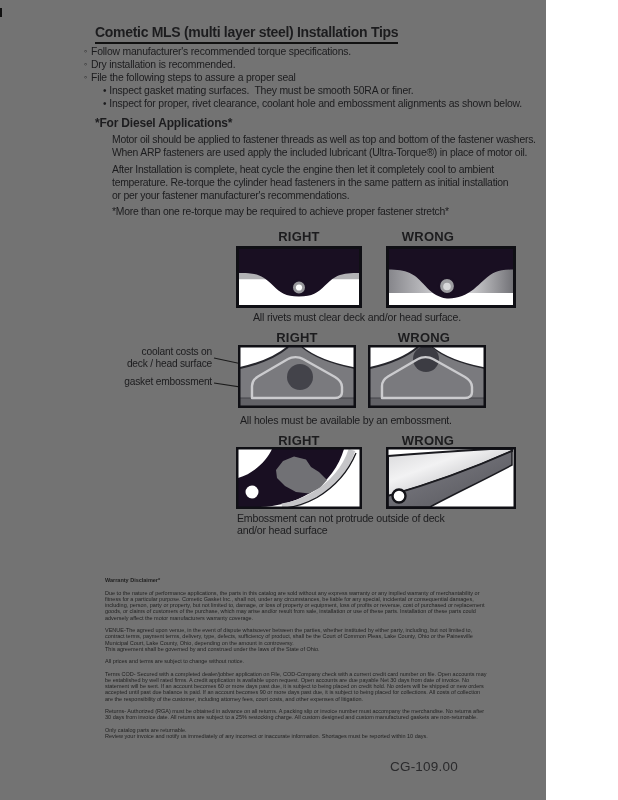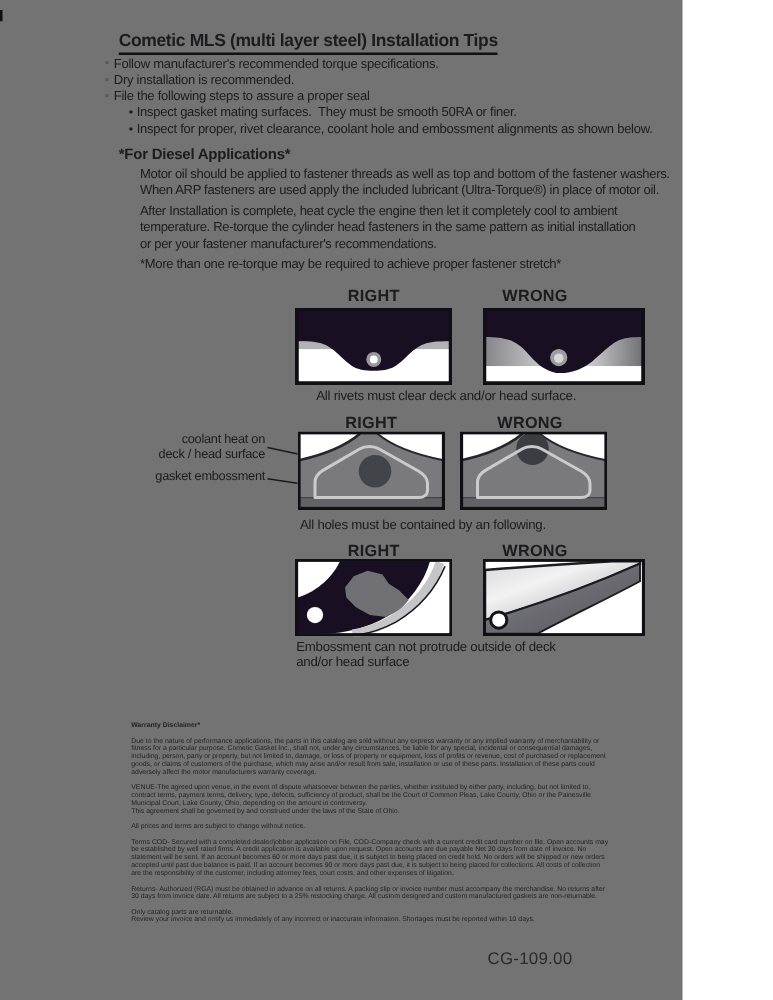--- a/index.html
+++ b/index.html
@@ -89,21 +89,21 @@
       <circle cx="61" cy="40.5" r="3.8" fill="#d8d8da"></circle>
       <rect x="1.5" y="1.5" width="127" height="59" fill="none" stroke="#0f0f14" stroke-width="3"></rect>
     </svg>
   </div>
 
   <div class="abs caption" style="left:237px;top:311px;margin-left:16px;">All rivets must clear deck and/or head surface.</div>
 
   <div class="abs dglabel" style="left:265px;top:330px;">RIGHT</div>
   <div class="abs dglabel" style="left:392px;top:330px;">WRONG</div>
 
-  <div class="abs callout" style="left:108px;top:346px;width:104px;">coolant heat on
+  <div class="abs callout" style="left:108px;top:346px;width:104px;">coolant costs on
 deck / head surface</div>
   <div class="abs callout" style="left:96px;top:376px;width:116px;">gasket embossment</div>
 
   <svg class="abs" style="left:110px;top:340px;" width="200" height="70">
     <line x1="104" y1="18" x2="188" y2="36" stroke="#1a1a1a" stroke-width="1.1"></line>
     <line x1="104" y1="43" x2="157" y2="51" stroke="#1a1a1a" stroke-width="1.1"></line>
   </svg>
 
   <div class="dbox" style="left:238px;top:345px;">
     <svg width="118" height="63" viewBox="0 0 118 63">
@@ -126,21 +126,21 @@
       <path d="M2,23 C20,19 38,12 50,2" stroke="#26262c" stroke-width="2.2" fill="none"></path>
       <path d="M64,2 C76,12 96,19 116,23" stroke="#26262c" stroke-width="1.5" fill="none"></path>
       <rect x="2" y="53" width="114" height="8" fill="#626267"></rect>
       <line x1="2" y1="53" x2="116" y2="53" stroke="#45454b" stroke-width="1"></line>
       <circle cx="58" cy="14" r="13" fill="#3c3c43"></circle>
       <path d="M14,53 L14,41 C14,37 16,34 20,31.5 L50,14 C54,11.5 61,11.5 65,14 L97,32 C102,35 104,38 104,42 L104,47 C104,51 101,53 97,53 Z" fill="none" stroke="#cbcbce" stroke-width="2.4" stroke-linejoin="round"></path>
       <rect x="1.25" y="1.25" width="115.5" height="60.5" fill="none" stroke="#0f0f14" stroke-width="2.5"></rect>
     </svg>
   </div>
 
-  <div class="abs caption" style="left:240px;top:414px;">All holes must be contained by an following.</div>
+  <div class="abs caption" style="left:240px;top:414px;">All holes must be available by an embossment.</div>
 
   <div class="abs dglabel" style="left:267px;top:433px;">RIGHT</div>
   <div class="abs dglabel" style="left:396px;top:433px;">WRONG</div>
 
   <div class="dbox" style="left:236px;top:447px;">
     <svg width="126" height="62" viewBox="0 0 126 62">
       <rect x="0" y="0" width="126" height="62" fill="#ffffff"></rect>
       <path d="M2,31 C19,26 31,13 36,2 L108,2 C103,19 92,35 74,46 C58,55.5 40,59.5 24,60 L2,60 Z" fill="#190f22"></path>
       <polygon points="40,23 47,14 58,9.5 70,12.5 75,20 83,25 91,33 84,41 73,46.5 60,45 49,39 41,31" fill="#717175"></polygon>
       <path d="M116,3 C110,21 97,37 78,48.5 C67,55 56,58.5 46,60" stroke="#c5c5c8" stroke-width="7" fill="none"></path>

